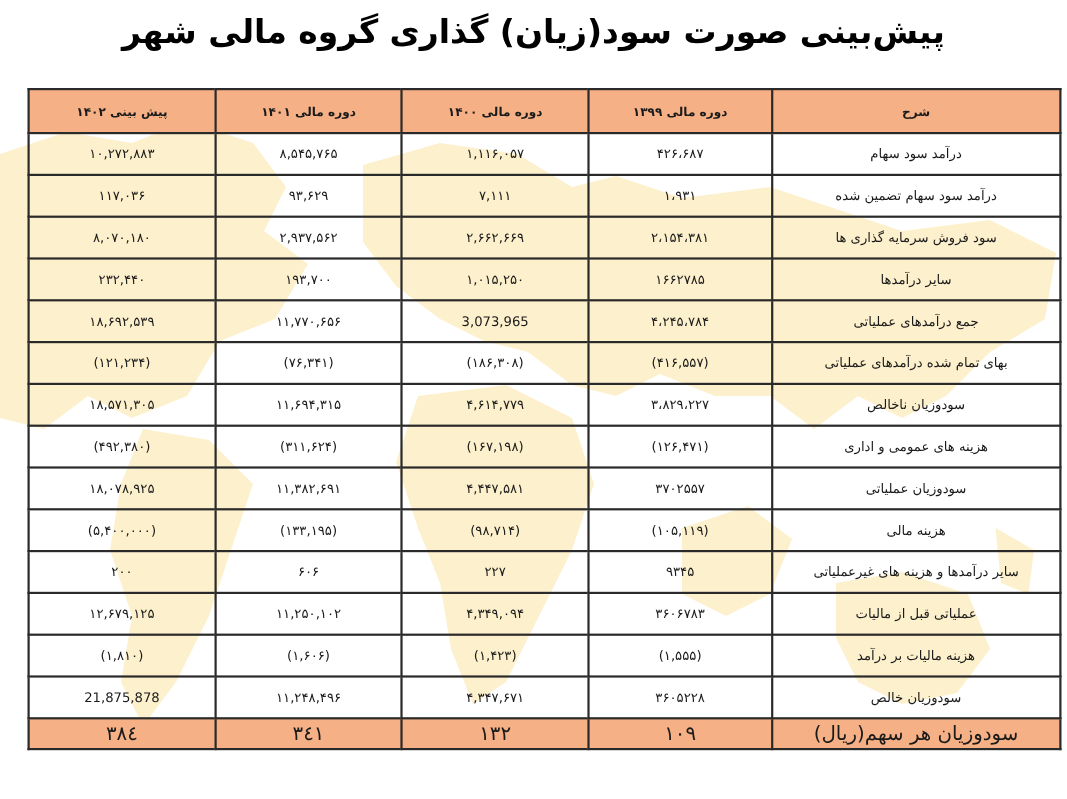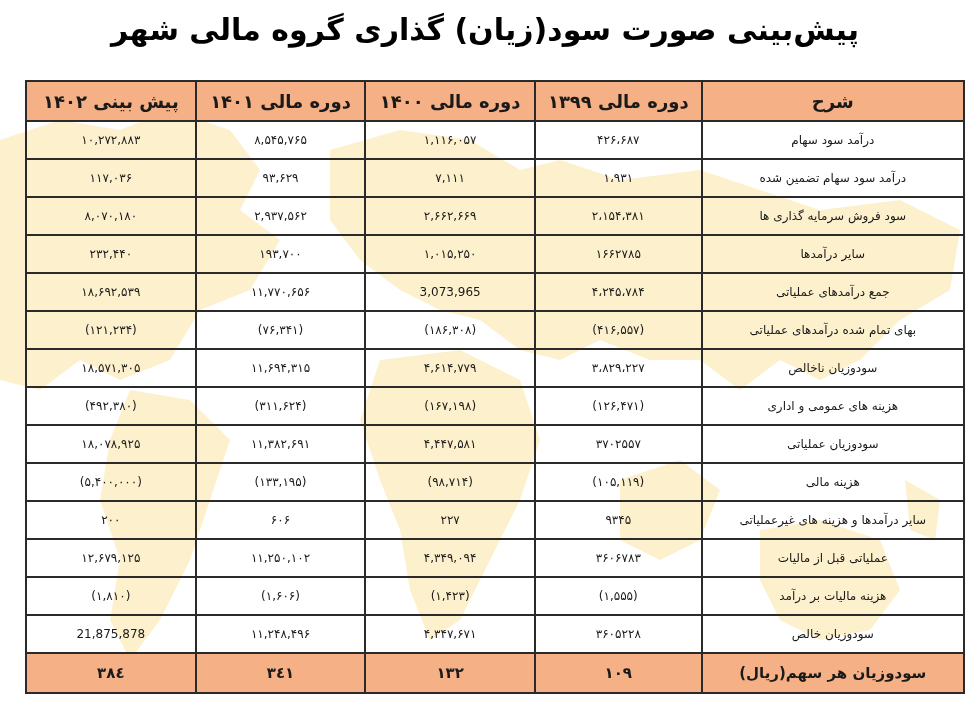--- a/index.html
+++ b/index.html
@@ -46,38 +46,38 @@
     }
     table.fin th, table.fin td {
       border: 2px solid #2a2a2a;
       text-align: center;
       font-family: "DejaVu Sans", sans-serif;
       color: #1a1a1a;
     }
     table.fin th {
       background: #f5b085;
       height: 40px;
-      font-size: 18px;
+      font-size: 11px;
       font-weight: bold;
     }
     table.fin td {
       height: 38px;
       font-size: 12px;
       background: transparent;
     }
     table.fin td.label { width: 263px; }
     table.fin td.c1 { width: 167px; }
     table.fin td.c2 { width: 170px; }
     table.fin td.c3 { width: 170px; }
     table.fin td.c4 { width: 170px; text-align: center; }
     table.fin tr.eps td {
       background: #f5b085;
-      font-weight: bold;
-      font-size: 15px;
-      height: 40px;
+      font-weight: normal;
+      font-size: 18px;
+      height: 28px;
     }
   </style>
 </head>
 <body>
 
 <div class="page">
 
   <svg class="bg-map" viewBox="0 0 970 666" xmlns="http://www.w3.org/2000/svg">
     <g fill="#fdf0cc">
       <path d="M0,80 L60,60 L120,70 L170,50 L230,70 L260,110 L240,150 L280,180 L250,230 L200,250 L170,300 L120,320 L80,300 L40,330 L0,320 Z"></path>

